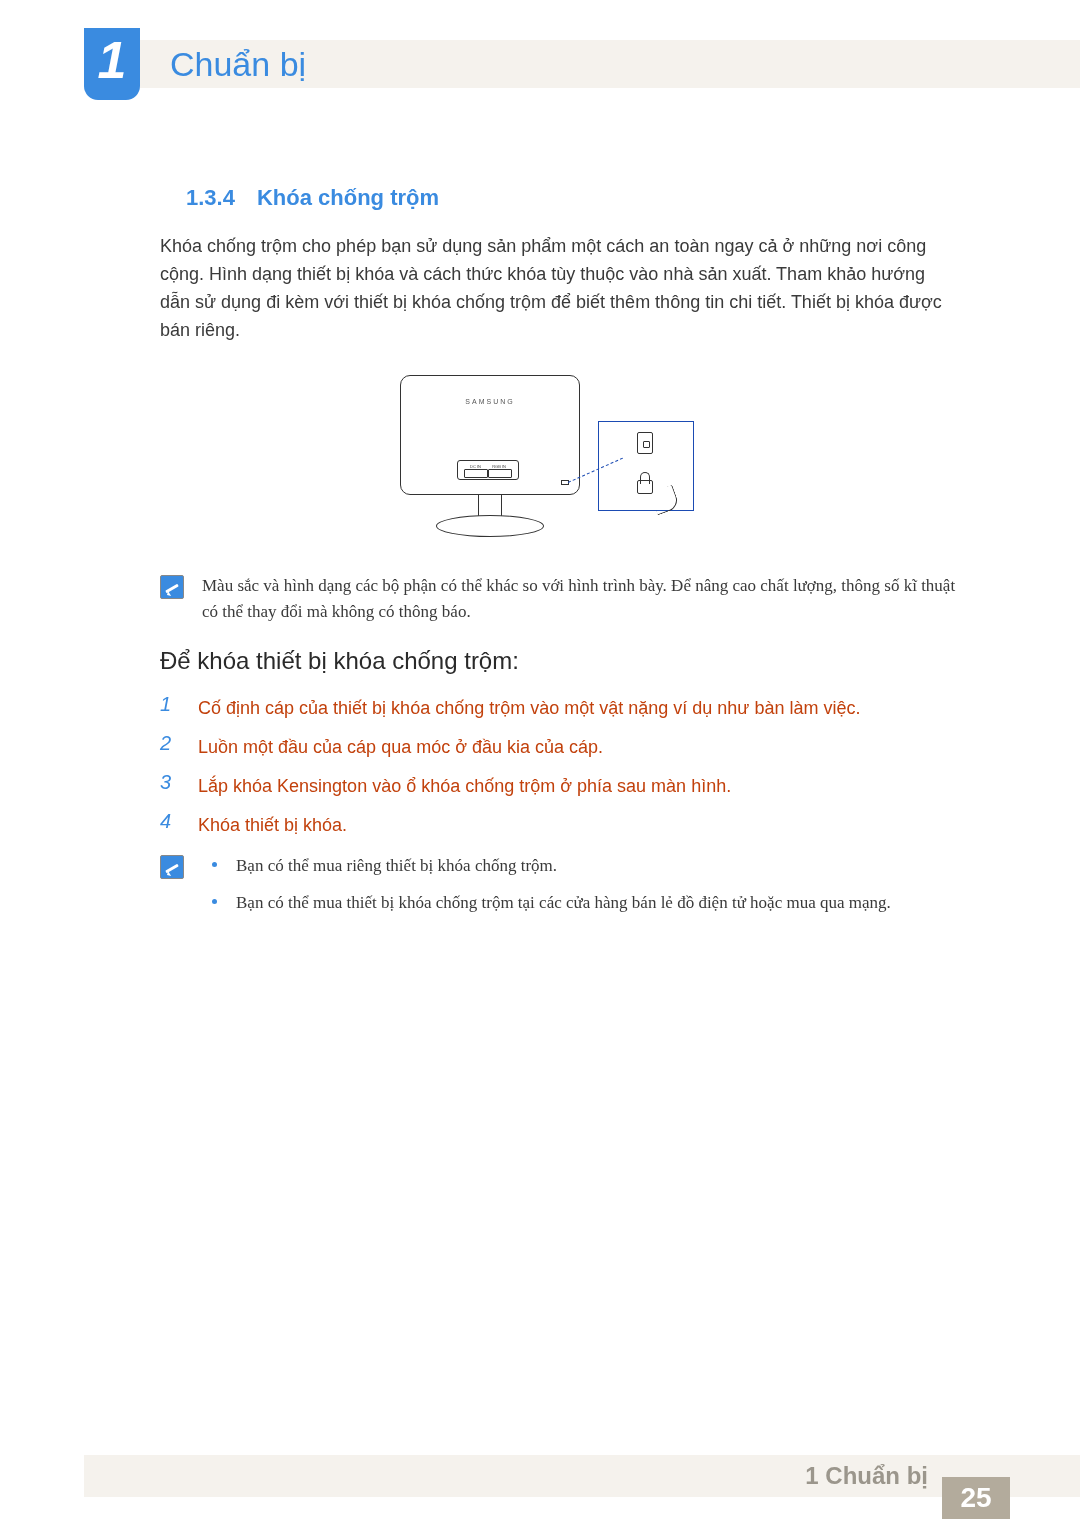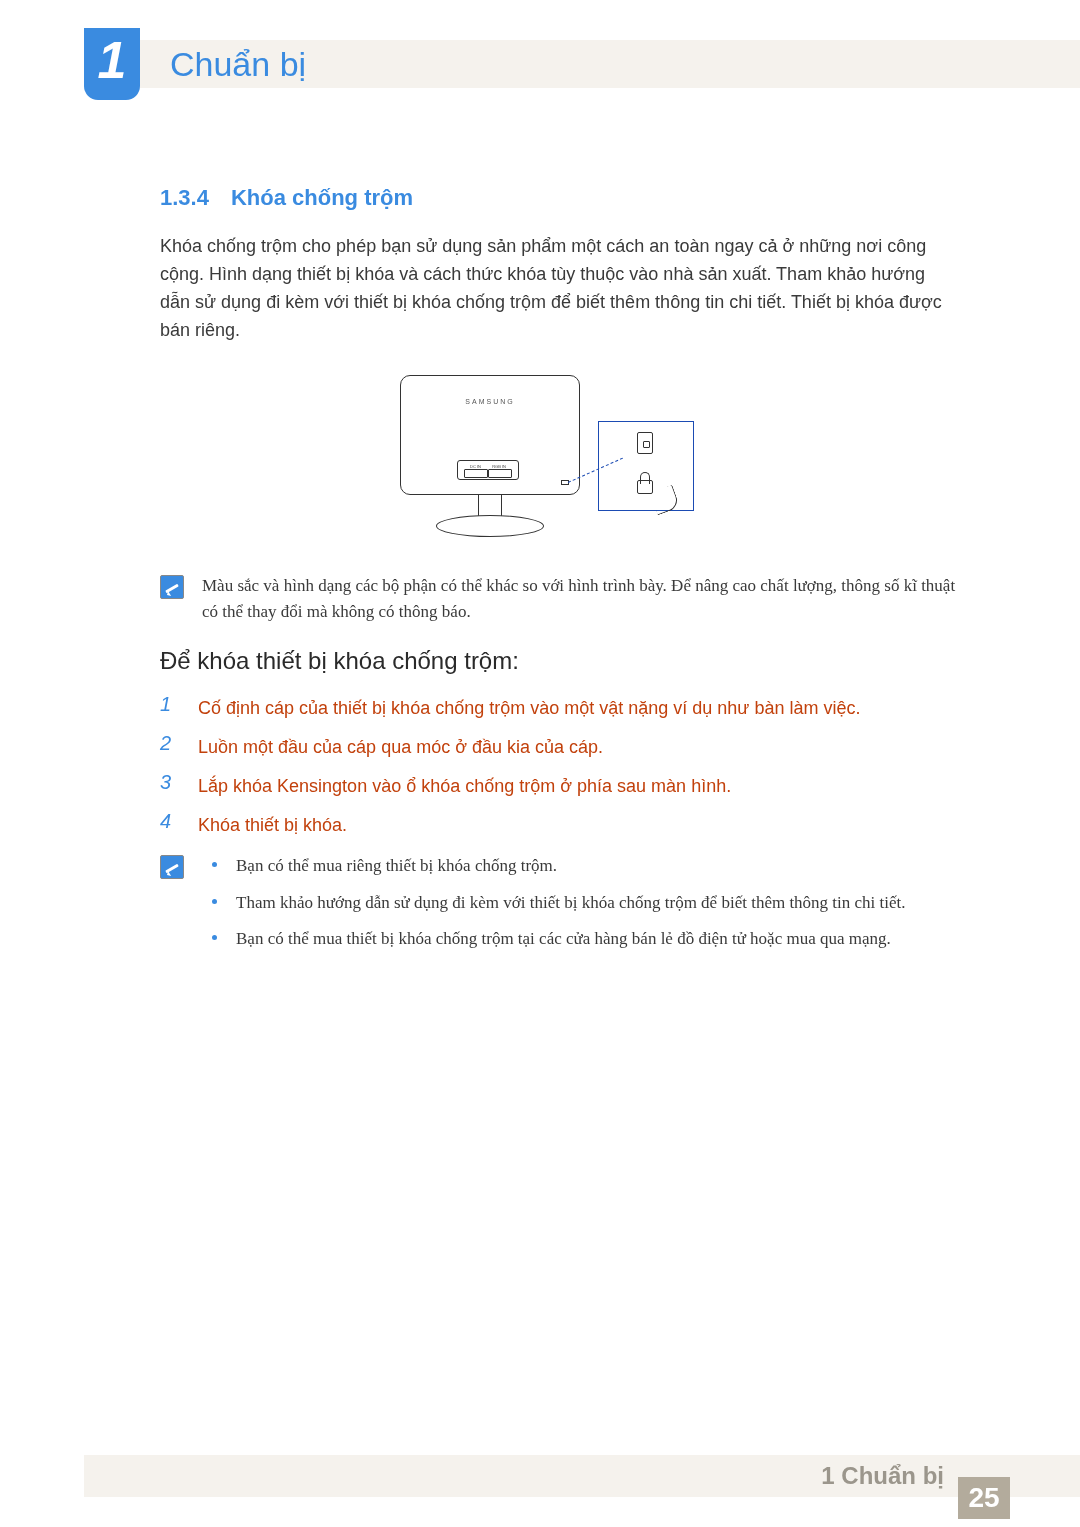--- a/index.html
+++ b/index.html
@@ -58,20 +58,21 @@
     width: 800px;
   }
 
   .section-head {
     display: flex;
     gap: 22px;
     color: #3a8be0;
     font-size: 22px;
     font-weight: bold;
     margin-bottom: 22px;
+    margin-left: 26px;
   }
 
   p.intro {
     font-size: 18px;
     line-height: 1.55;
     color: #3a3a3a;
     margin-bottom: 30px;
   }
 
   
@@ -276,21 +277,21 @@
     align-items: center;
     justify-content: flex-end;
   }
   .footer-chapter {
     font-size: 24px;
     font-weight: bold;
     color: #9b968c;
     margin-right: 14px;
   }
   .footer-page {
-    width: 52px; height: 42px;
+    width: 68px; height: 42px;
     background: #b3ab9c;
     color: #ffffff;
     font-size: 28px;
     font-weight: bold;
     display: flex;
     align-items: center;
     justify-content: center;
     margin-right: 70px;
     margin-top: 44px;
   }
@@ -361,21 +362,20 @@
     <div class="step-row">
       <div class="step-num">4</div>
       <div class="step-text">Khóa thiết bị khóa.</div>
     </div>
   </div>
 
   <div class="note-block">
     <div class="note-icon"></div>
     <ul class="note-list">
       <li>Bạn có thể mua riêng thiết bị khóa chống trộm.</li>
-      <li>Tham khảo hướng dẫn sử dụng đi kèm với thiết bị khóa chống trộm để biết thêm thông tin chi tiết.</li>
       <li>Bạn có thể mua thiết bị khóa chống trộm tại các cửa hàng bán lẻ đồ điện tử hoặc mua qua mạng.</li>
     </ul>
   </div>
 
 </div>
 
 <div class="footer-band">
   <div class="footer-chapter">1 Chuẩn bị</div>
   <div class="footer-page">25</div>
 </div>

